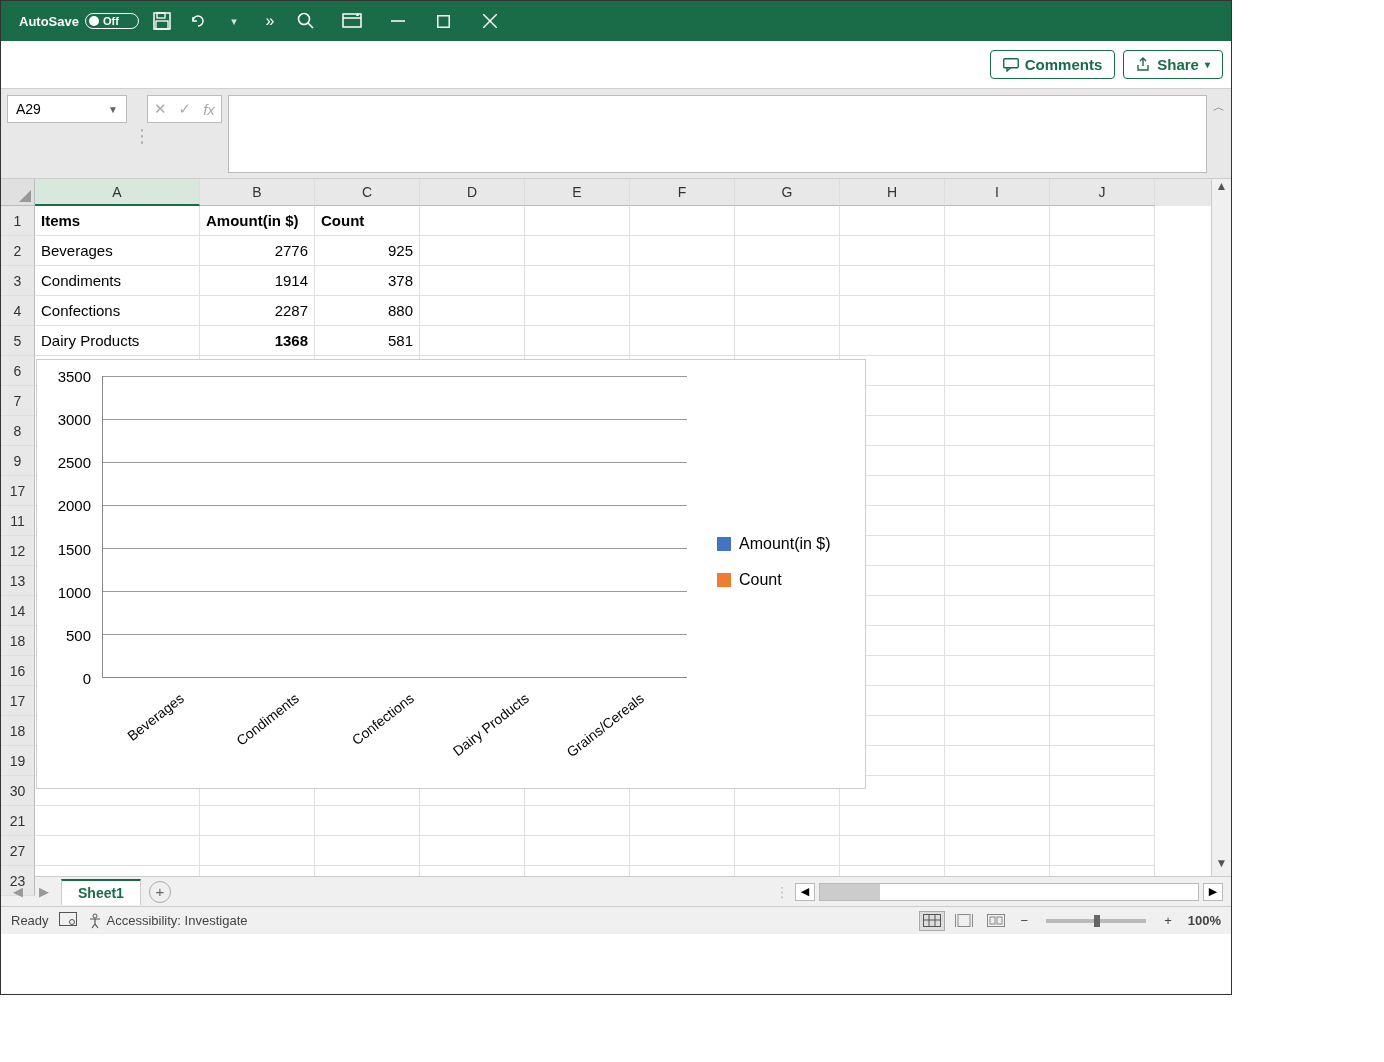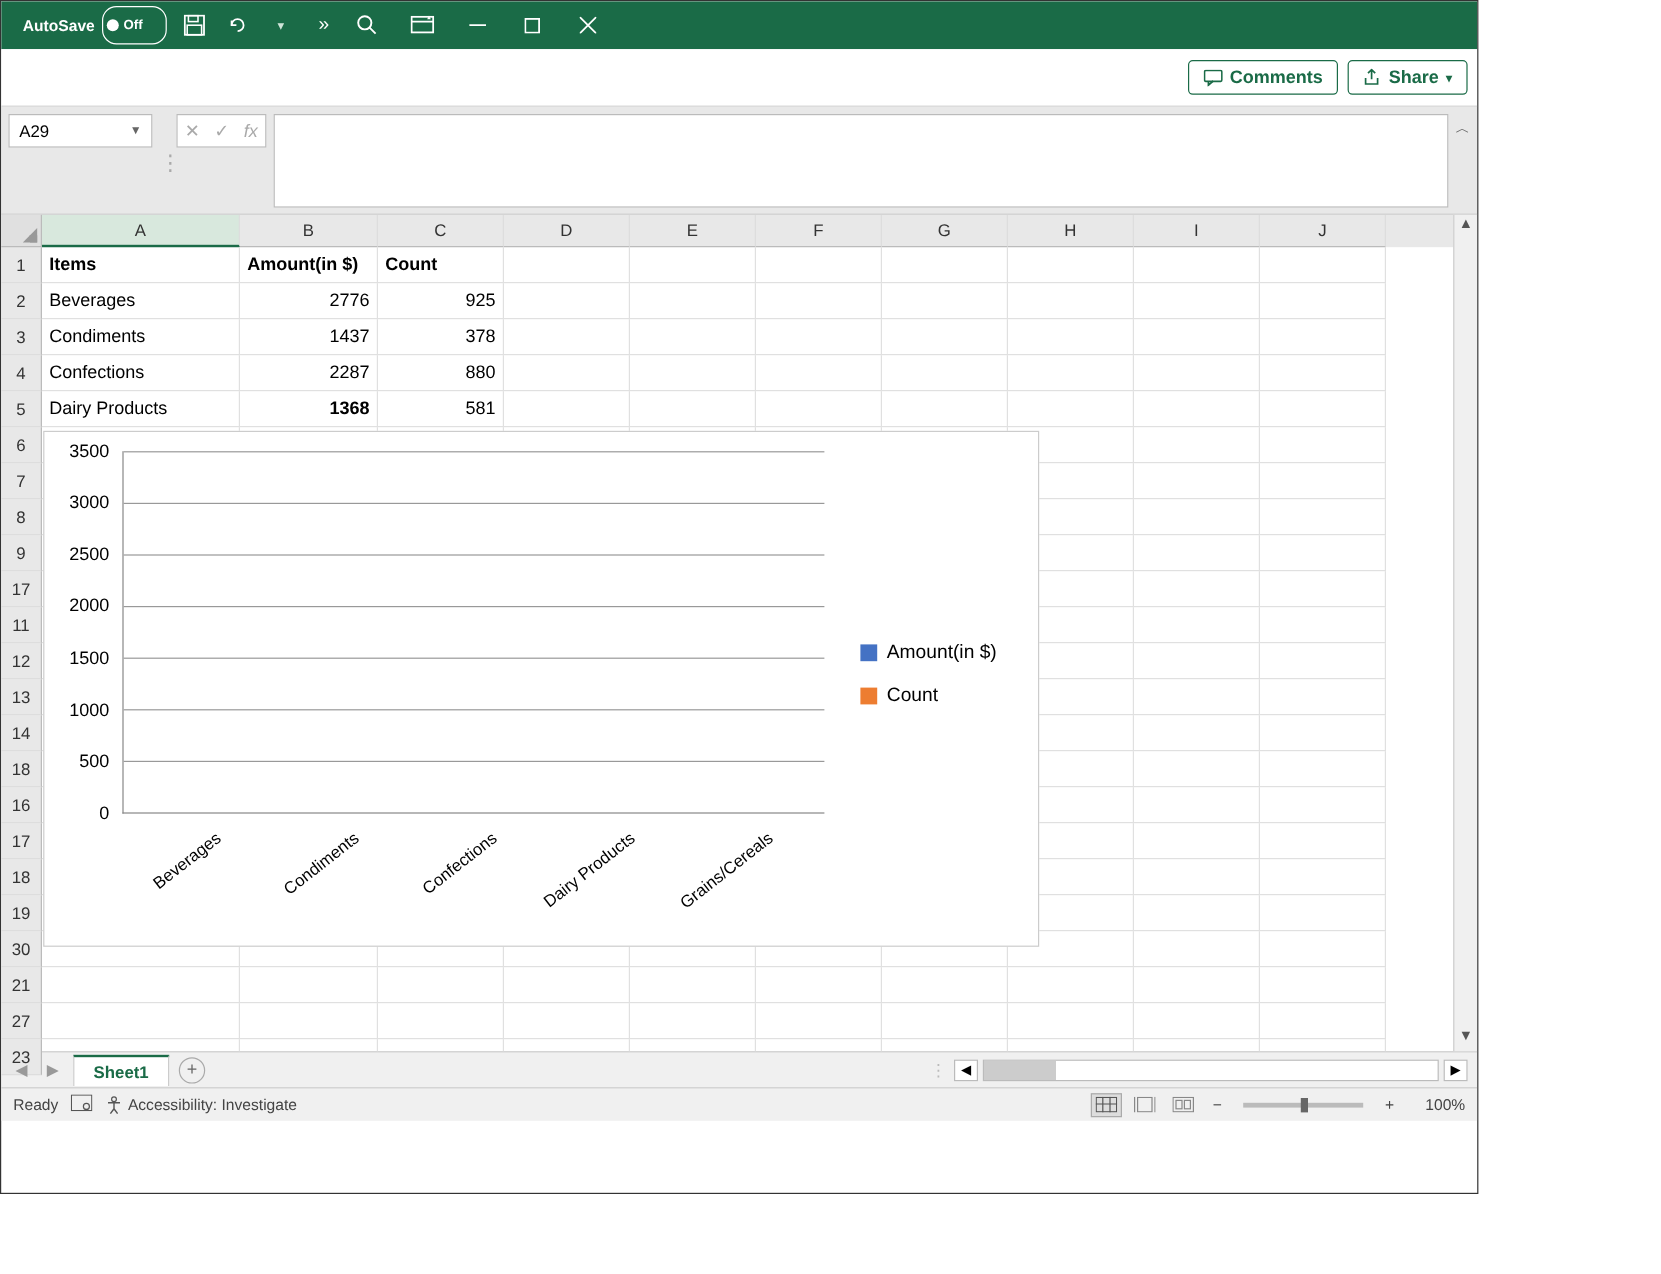--- a/index.html
+++ b/index.html
@@ -1,21 +1,21 @@
 <!DOCTYPE html>
 <html><head>
 <meta charset="utf-8">
 <style>
   * { box-sizing: border-box; margin: 0; padding: 0; }
   body { font-family: 'Segoe UI', Tahoma, sans-serif; font-size: 14px; background: #fff; width: 1232px; height: 995px; overflow: hidden; border: 1px solid #333; position: relative; }
   
   
   .titlebar { background: #1a6b47; color: #fff; height: 40px; display: flex; align-items: center; padding: 0 6px; }
   .autosave { display: flex; align-items: center; font-size: 13px; font-weight: 600; margin-left: 12px; }
-  .toggle { display: inline-flex; align-items: center; border: 1.5px solid #fff; border-radius: 12px; width: 54px; height: 32px; margin-left: 6px; position: relative; padding-left: 3px;}
+  .toggle { display: inline-flex; align-items: center; border: 1.5px solid #fff; border-radius: 12px; width: 54px; height: 16px; margin-left: 6px; position: relative; padding-left: 3px;}
   .toggle-knob { width: 10px; height: 10px; background: #fff; border-radius: 50%; }
   .toggle-label { font-size: 11px; margin-left: 4px; }
   .title-icon { width: 26px; height: 26px; display: inline-flex; align-items: center; justify-content: center; margin-left: 10px; }
   .title-center { flex: 1; text-align: center; font-size: 14px; }
   .title-right { display: flex; align-items: center; }
   .win-btn { width: 46px; height: 40px; display: inline-flex; align-items: center; justify-content: center; }
 
   
   .ribbon { background: #fff; height: 48px; display: flex; align-items: center; padding: 0 8px; border-bottom: 1px solid #d0d0d0;}
   .ribbon-tab { padding: 10px 18px; font-size: 16px; color: #333; }
@@ -244,21 +244,21 @@
           <div class="cell" style="width: 105px;"></div>
           <div class="cell" style="width: 105px;"></div>
           <div class="cell" style="width: 105px;"></div>
           <div class="cell" style="width: 105px;"></div>
           <div class="cell" style="width: 105px;"></div>
           <div class="cell" style="width: 105px;"></div>
           <div class="cell" style="width: 105px;"></div>
         </div>
         <div class="row">
           <div class="cell" style="width: 165px;">Condiments</div>
-          <div class="cell r" style="width: 115px;">1437</div>
+          <div class="cell r" style="width: 115px;">1914</div>
           <div class="cell r" style="width: 105px;">378</div>
           <div class="cell" style="width: 105px;"></div>
           <div class="cell" style="width: 105px;"></div>
           <div class="cell" style="width: 105px;"></div>
           <div class="cell" style="width: 105px;"></div>
           <div class="cell" style="width: 105px;"></div>
           <div class="cell" style="width: 105px;"></div>
           <div class="cell" style="width: 105px;"></div>
         </div>
         <div class="row">
@@ -621,15 +621,15 @@
           <rect x="0.5" y="0.5" width="17" height="12" fill="none" stroke="#888"></rect>
           <rect x="3" y="3" width="5" height="7" fill="none" stroke="#888"></rect>
           <rect x="10" y="3" width="5" height="7" fill="none" stroke="#888"></rect>
         </svg>
       </span>
     <span style="padding:0 6px;">−</span>
     <div class="zoom-slider">
         <div class="zoom-thumb"></div>
       </div>
     <span style="padding:0 6px;">+</span>
-    <span style="margin-left:14px;">100%</span>
+    <span style="margin-left:4px;font-weight:bold;">100%</span>
   </div>
 </div>
 
 </body></html>

